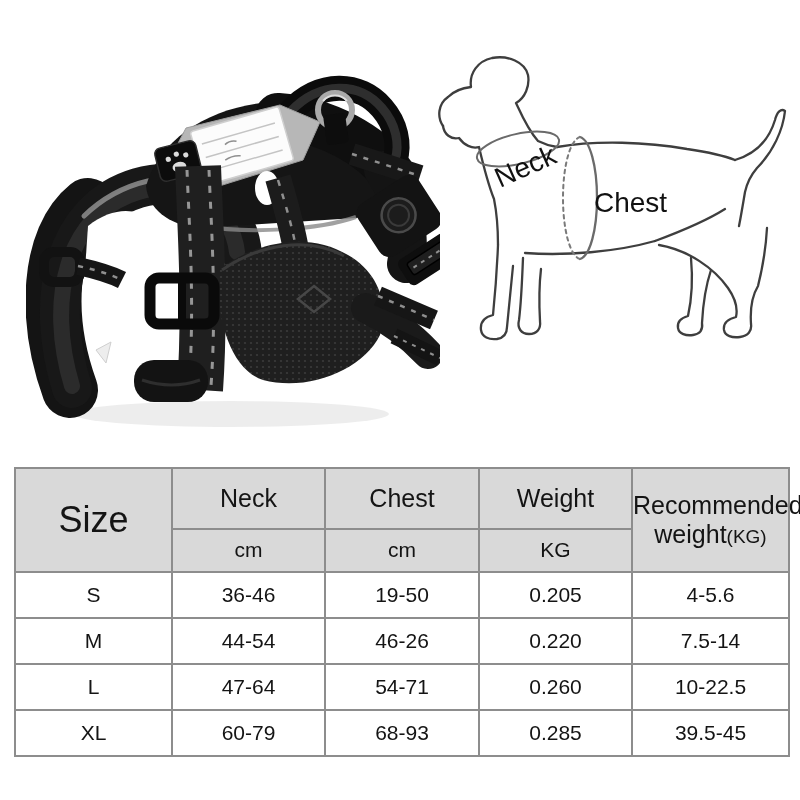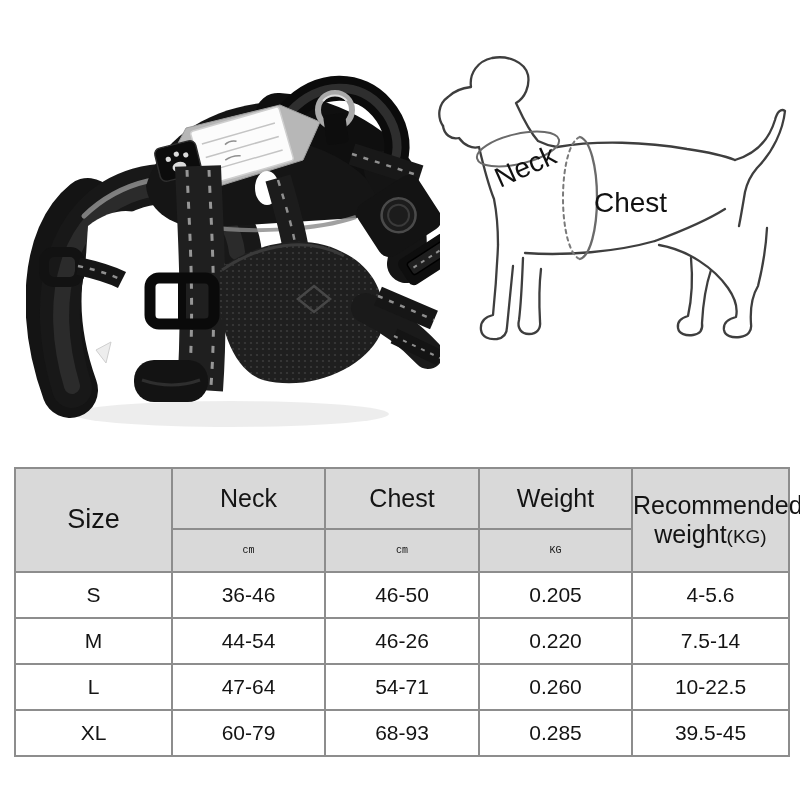--- a/index.html
+++ b/index.html
@@ -12,22 +12,22 @@
   table.size-table{
     position:absolute;left:14px;top:467px;width:774px;
     border-collapse:collapse;table-layout:fixed;color:#141414;background:#fff;
   }
   table.size-table td{
     border:2px solid #8d8d8d;text-align:center;vertical-align:middle;
     background:#fff;padding:0;line-height:1.15;
   }
   table.size-table td.hd{background:#d9d9d9;}
   tr.hrow1 td{height:59px;font-size:25px;}
-  tr.hrow1 td.size-h{font-size:27px;}
-  tr.hrow2 td{height:41px;font-size:10px;font-family:Liberation Mono, monospace;}
+  tr.hrow1 td.size-h{font-size:36px;}
+  tr.hrow2 td{height:41px;font-size:21px;}
   tr.datarow td{height:44px;font-size:21px;}
   td.rec-h{font-size:18px;margin-left:24px;}
   td.rec-h .small{font-size:19px;}
   svg text{font-family:"Liberation Sans",sans-serif;}
 </style>
 </head>
 <body>
 
 <div class="stage">
 
@@ -179,21 +179,21 @@
         </td>
       </tr>
       <tr class="hrow2">
         <td class="hd">cm</td>
         <td class="hd">cm</td>
         <td class="hd">KG</td>
       </tr>
       <tr class="datarow">
         <td>S</td>
         <td>36-46</td>
-        <td>46-50</td>
+        <td>19-50</td>
         <td>0.205</td>
         <td>4-5.6</td>
       </tr>
       <tr class="datarow">
         <td>M</td>
         <td>44-54</td>
         <td>46-26</td>
         <td>0.220</td>
         <td>7.5-14</td>
       </tr>

